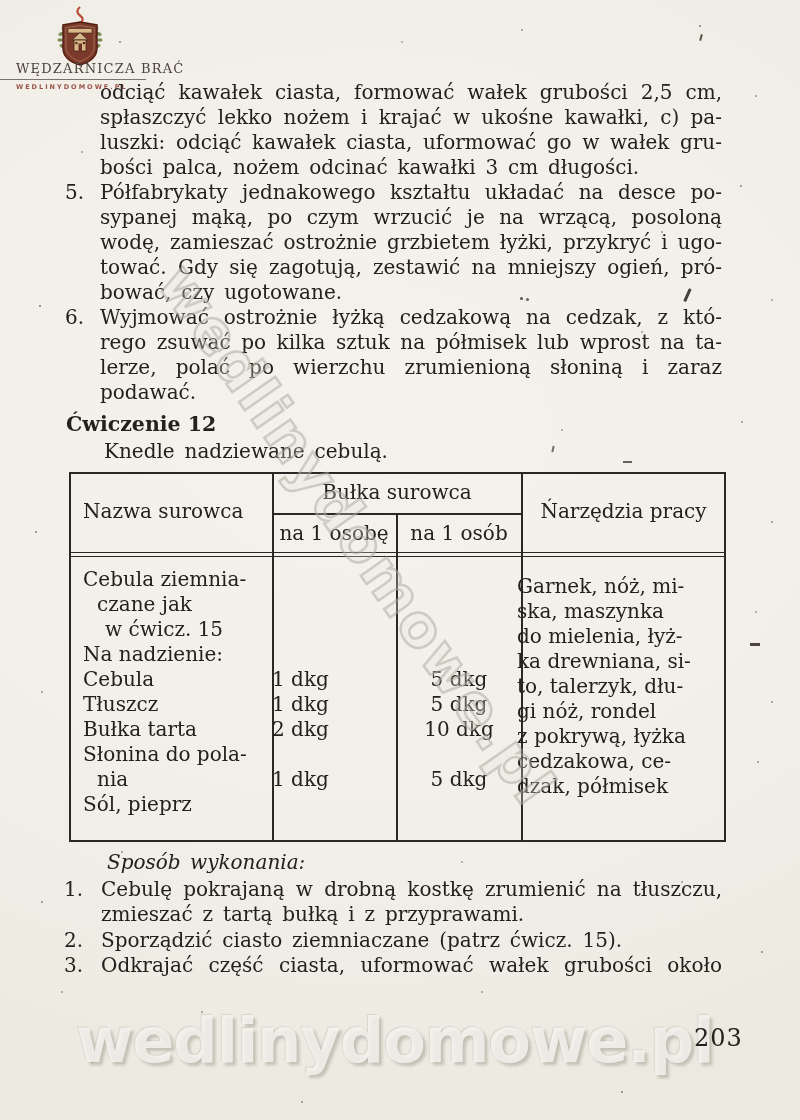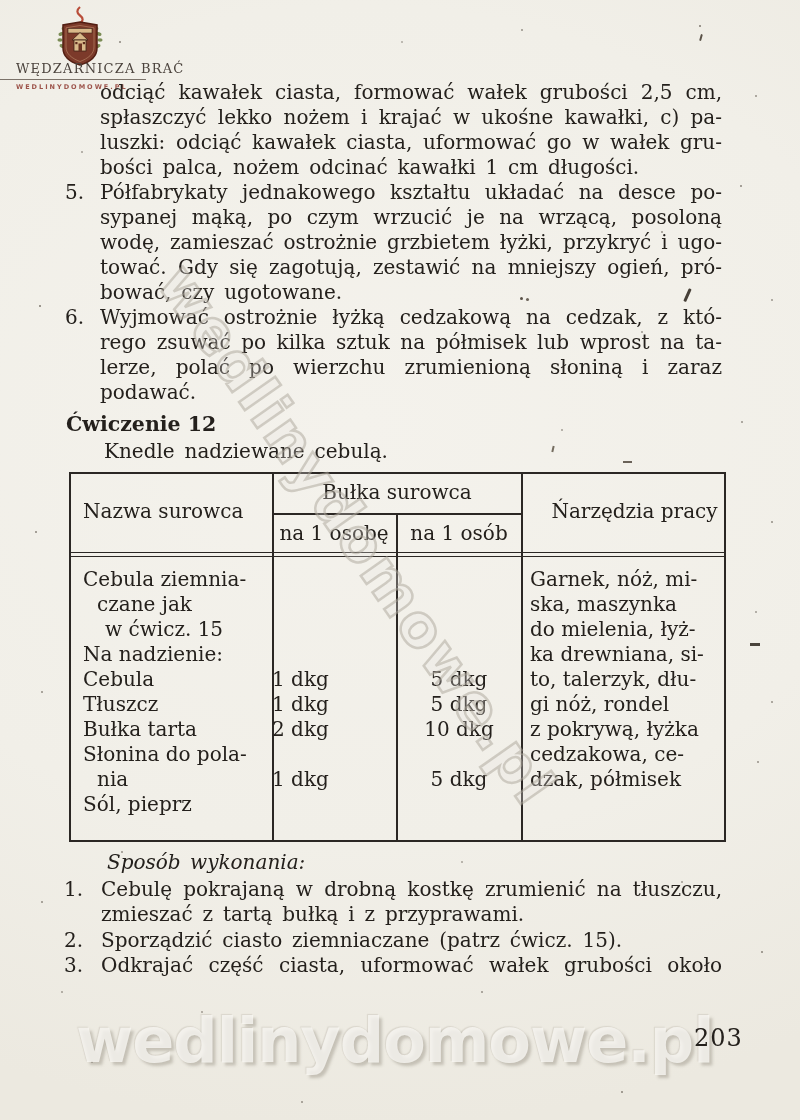--- a/index.html
+++ b/index.html
@@ -93,29 +93,29 @@
   .v1{left:201px;top:0;bottom:0;width:1.5px;}
   .v2{left:325px;top:39px;bottom:0;width:1.5px;}
   .v3{left:450px;top:0;bottom:0;width:1.5px;}
   .hq{left:201px;top:39px;width:250px;height:1.5px;}
   .hsep{left:0;top:78px;width:100%;height:5px;background:transparent;border-top:1.5px solid #2b2724;border-bottom:1.5px solid #2b2724;box-sizing:border-box;}
   .hcell{position:absolute;white-space:nowrap;}
   .h-name{left:12px;top:25px;}
   .h-group{left:201px;top:6px;width:250px;text-align:center;}
   .h-sub1{left:201px;top:47px;width:124px;text-align:center;}
   .h-sub2{left:325px;top:47px;width:126px;text-align:center;}
-  .h-tools{left:450px;top:25px;width:205px;text-align:center;padding-left:11px;}
+  .h-tools{left:450px;top:25px;width:205px;text-align:center;}
   .trow{position:absolute;left:0;width:100%;height:25px;}
   .tc{position:absolute;white-space:nowrap;}
   .c1{left:12px;width:186px;}
   .c1.ind1{padding-left:14px;}
   .c1.ind2{padding-left:22px;}
   .c2{left:201px;width:124px;text-align:left;}
   .c3{left:325px;width:126px;text-align:center;}
-  .c4{left:459px;width:185px;}
+  .c4{left:446px;width:185px;margin-top:7px;}
   
   .pageno{position:absolute;left:694px;top:1024px;z-index:7;font-size:24px;letter-spacing:1px;}
 </style>
 </head>
 <body>
 
 <div class="page">
 
   <div class="speckles"></div>
 
@@ -145,21 +145,21 @@
     <rect x="28.8" y="36" width="2.2" height="2.2" fill="#5c2b1d"></rect>
   </svg>
   <div class="logo-brand">WĘDZARNICZA BRAĆ</div>
   <div class="logo-rule"></div>
   <div class="logo-site">WEDLINYDOMOWE.PL</div>
 
   <div class="para" style="top:80px">
     <div class="ln jl">odciąć kawałek ciasta, formować wałek grubości 2,5 cm,</div>
     <div class="ln jl">spłaszczyć lekko nożem i krajać w ukośne kawałki, c) pa-</div>
     <div class="ln jl">luszki: odciąć kawałek ciasta, uformować go w wałek gru-</div>
-    <div class="ln">bości palca, nożem odcinać kawałki 1 cm długości.</div>
+    <div class="ln">bości palca, nożem odcinać kawałki 3 cm długości.</div>
   </div>
 
   <div class="para" style="top:180px">
     <span class="num">5.</span>
     <div class="ln jl">Półfabrykaty jednakowego kształtu układać na desce po-</div>
     <div class="ln jl">sypanej mąką, po czym wrzucić je na wrzącą, posoloną</div>
     <div class="ln jl">wodę, zamieszać ostrożnie grzbietem łyżki, przykryć i ugo-</div>
     <div class="ln jl">tować. Gdy się zagotują, zestawić na mniejszy ogień, pró-</div>
     <div class="ln">bować, czy ugotowane.</div>
   </div>

